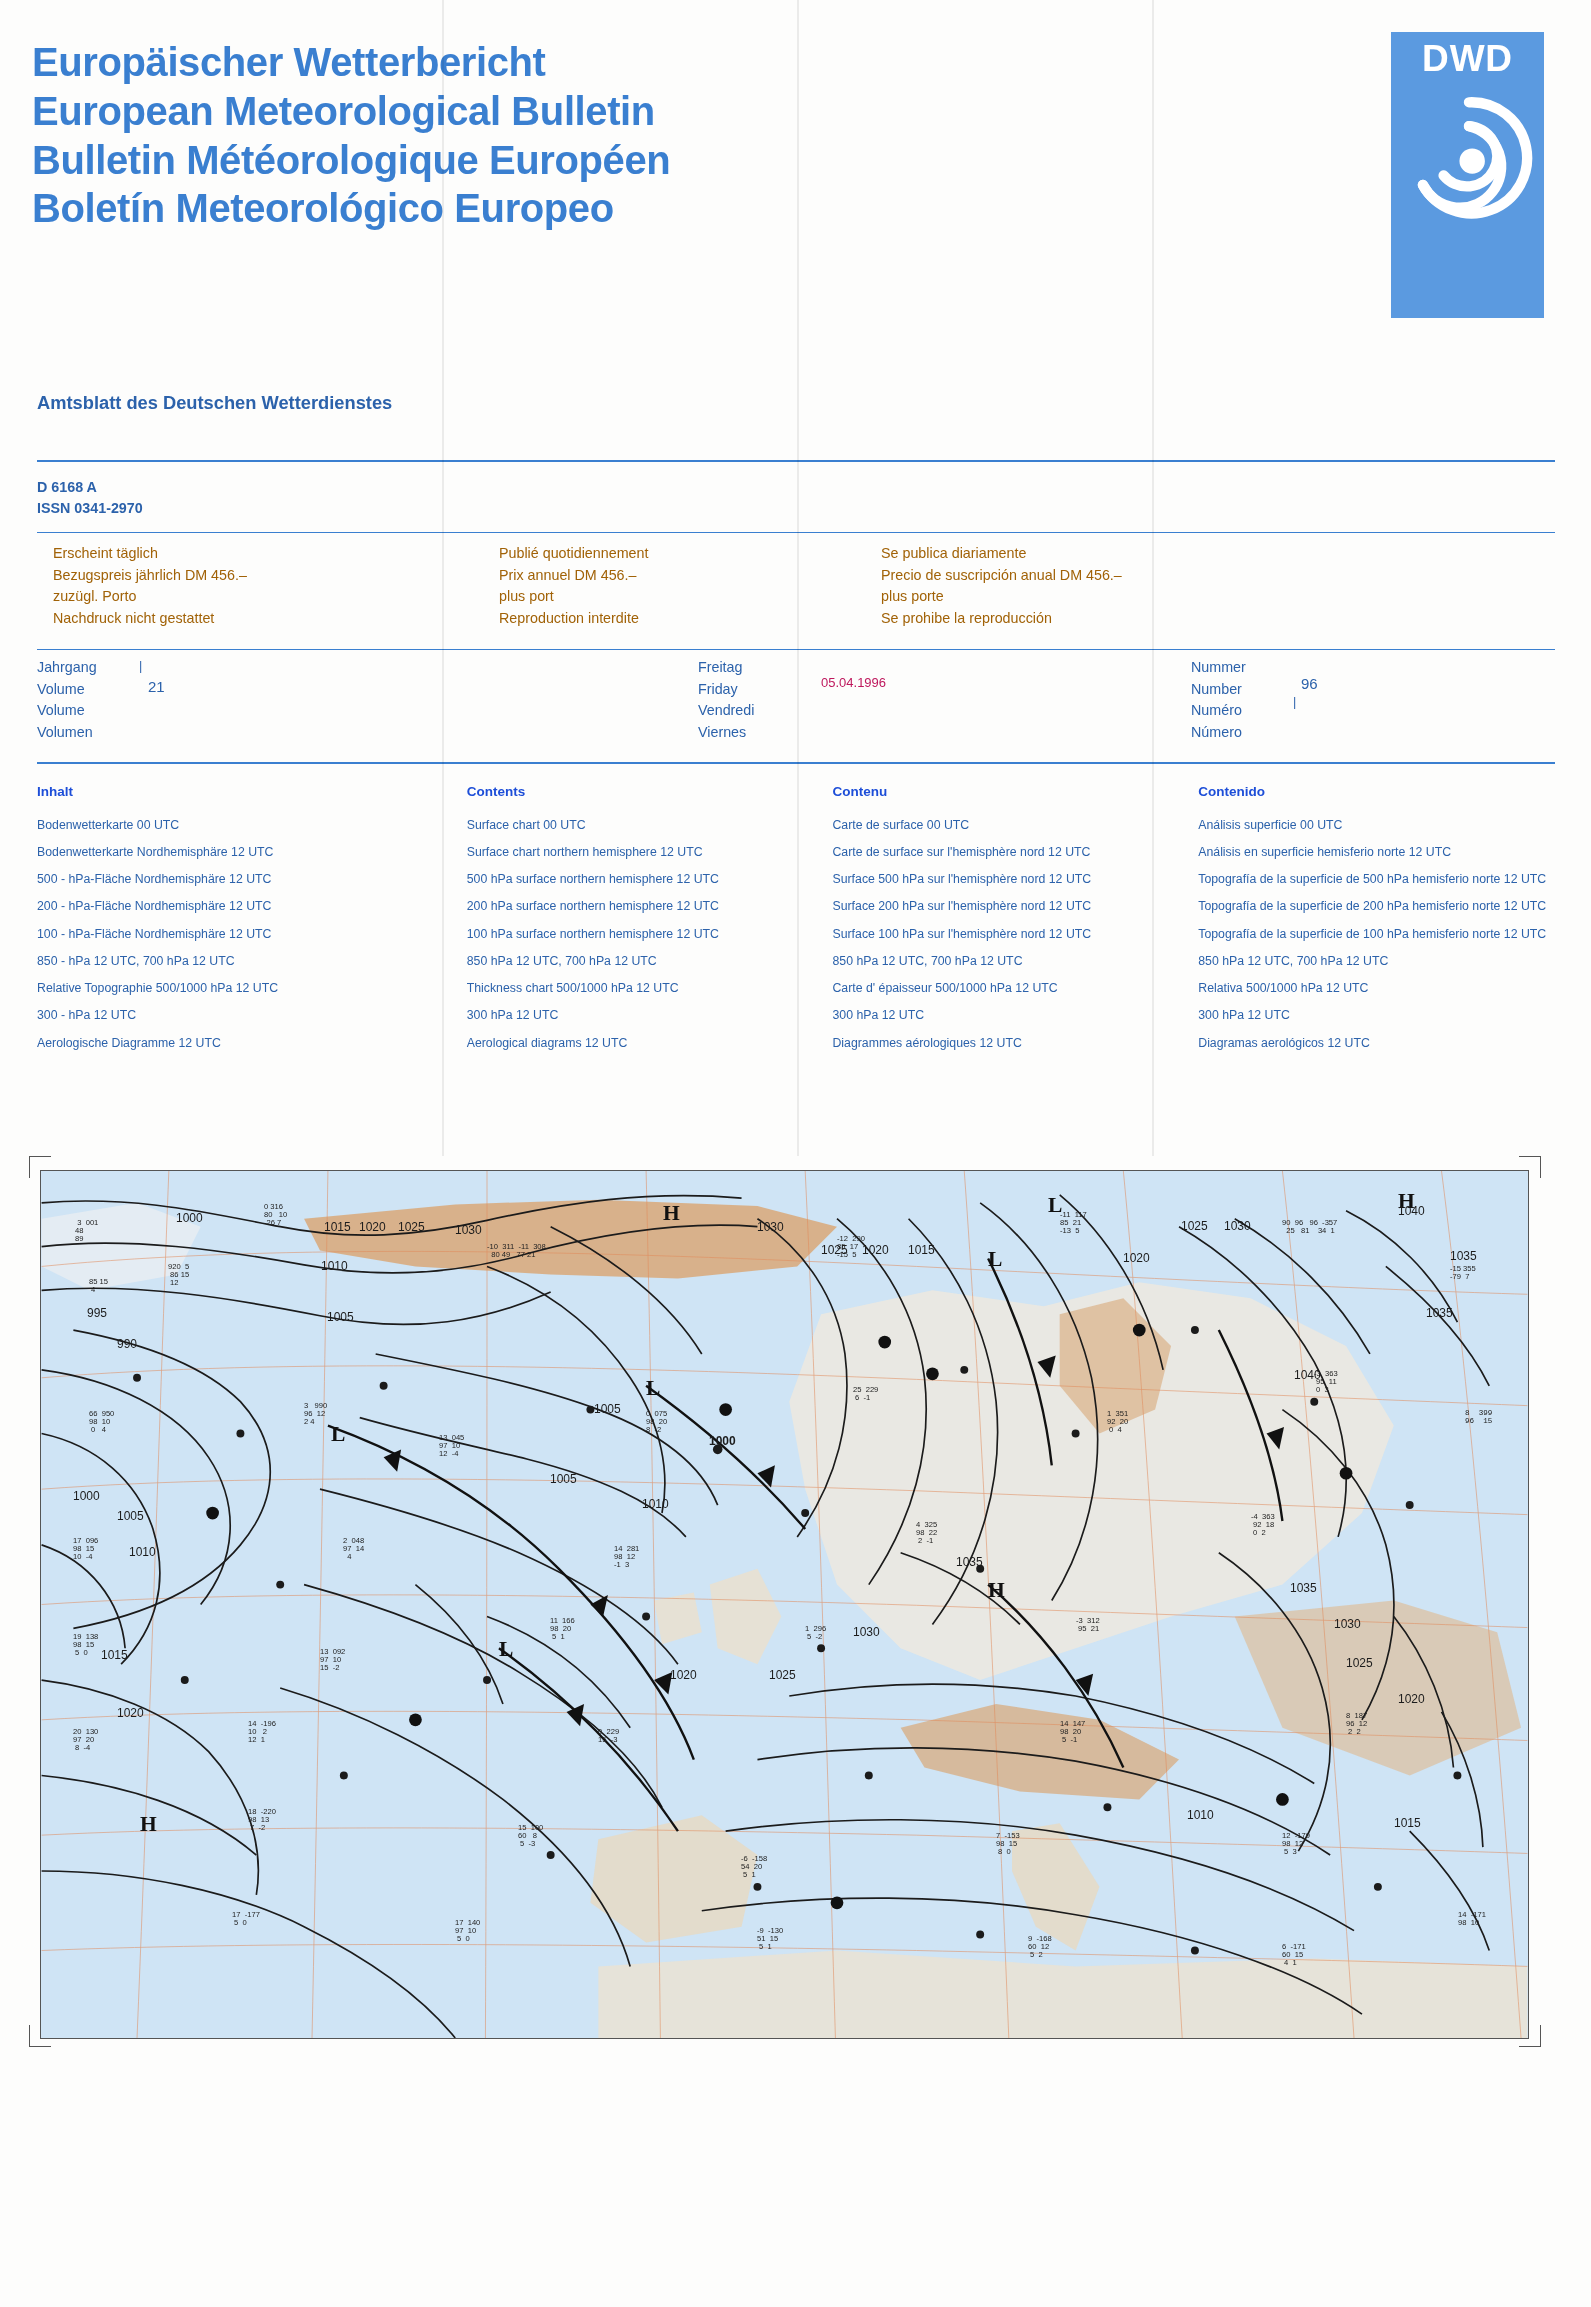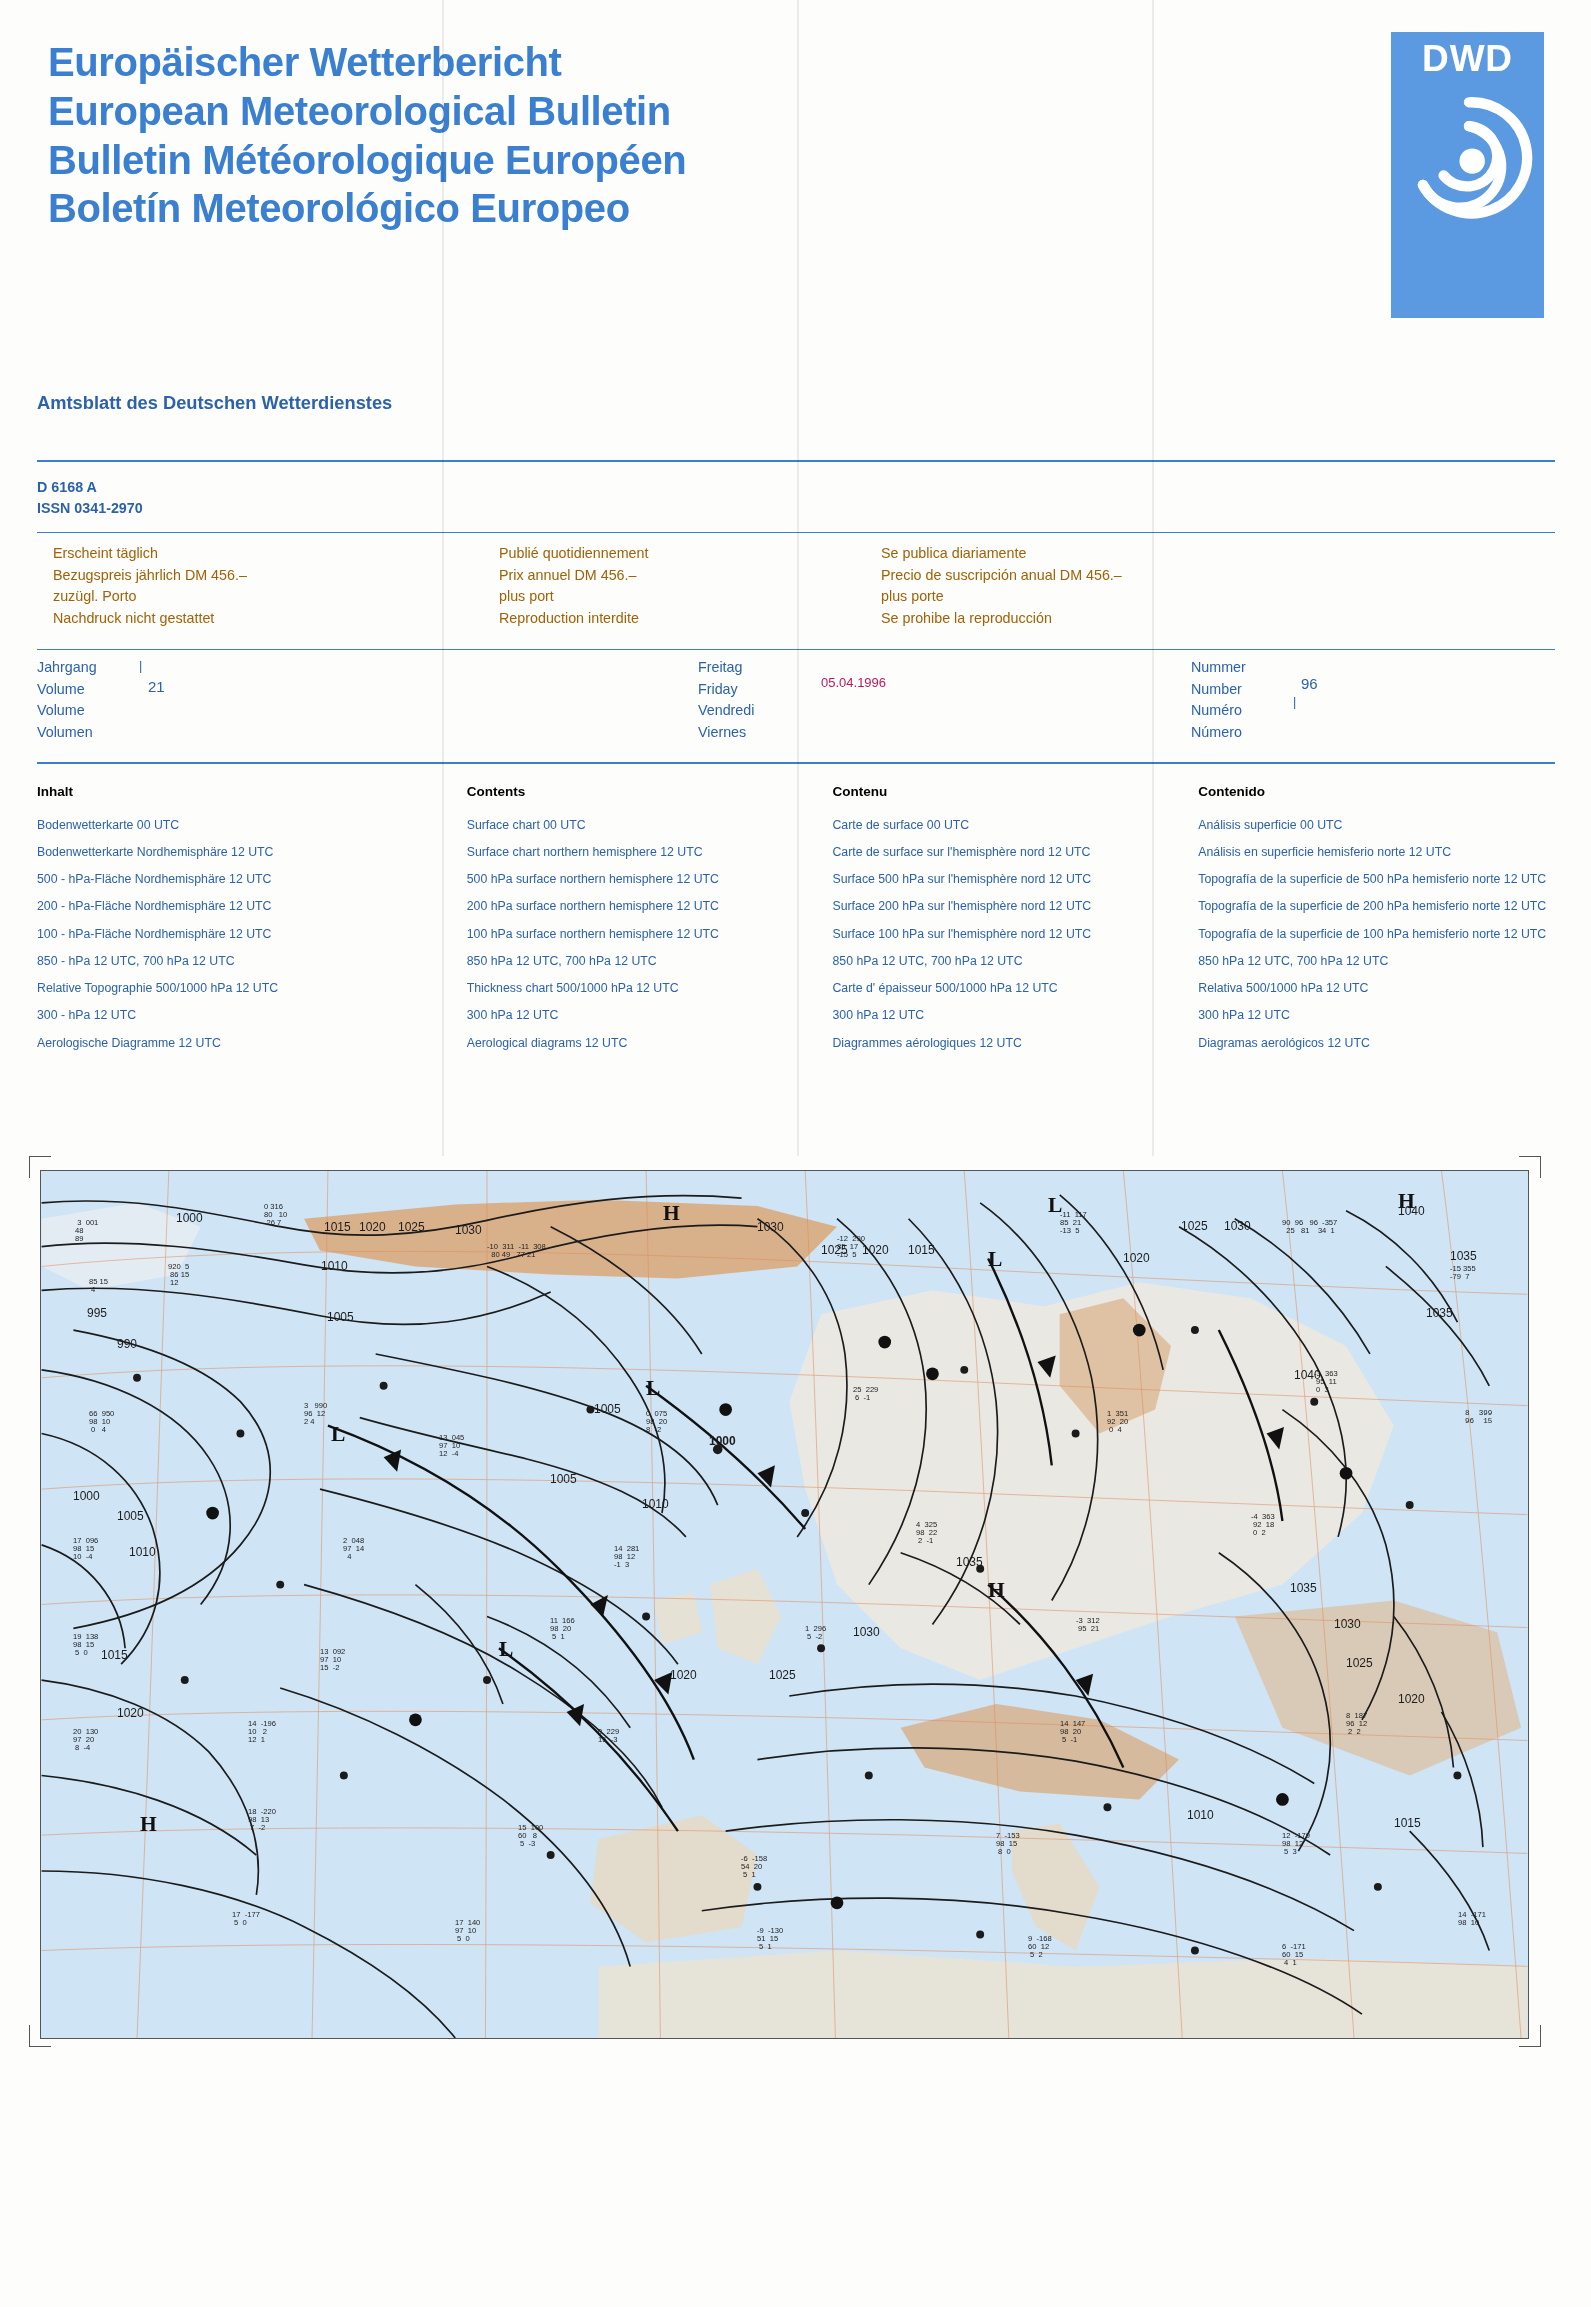--- a/index.html
+++ b/index.html
@@ -19,21 +19,21 @@
     position: absolute;
     left: 0; top: 0;
     width: 1592px;
     height: 2307px;
     background: #fdfdfc;
   }
 
   
   .masthead {
     position: absolute;
-    left: 48px;
+    left: 32px;
     top: 38px;
     width: 1289px;
   }
   .masthead .line {
     font-size: 40px;
     font-weight: bold;
     letter-spacing: -0.4px;
     line-height: 1.22;
     color: #3a7fd0;
     white-space: nowrap;
@@ -197,21 +197,21 @@
   }
   .contents .ccol { }
   .contents .ccol:nth-child(1) { width: 430px; }
   .contents .ccol:nth-child(2) { width: 366px; }
   .contents .ccol:nth-child(3) { width: 366px; }
   .contents .ccol:nth-child(4) { width: 357px; }
   .contents h4 {
     margin: 0 0 17.5px 0;
     font-size: 13.5px;
     font-weight: bold;
-    color: #000000;
+    color: #1d4ed8;
   }
   .contents ul {
     margin: 0;
     padding: 0;
     list-style: none;
   }
   .contents li {
     font-size: 12.3px;
     line-height: 1.38;
     color: #2c62ab;

